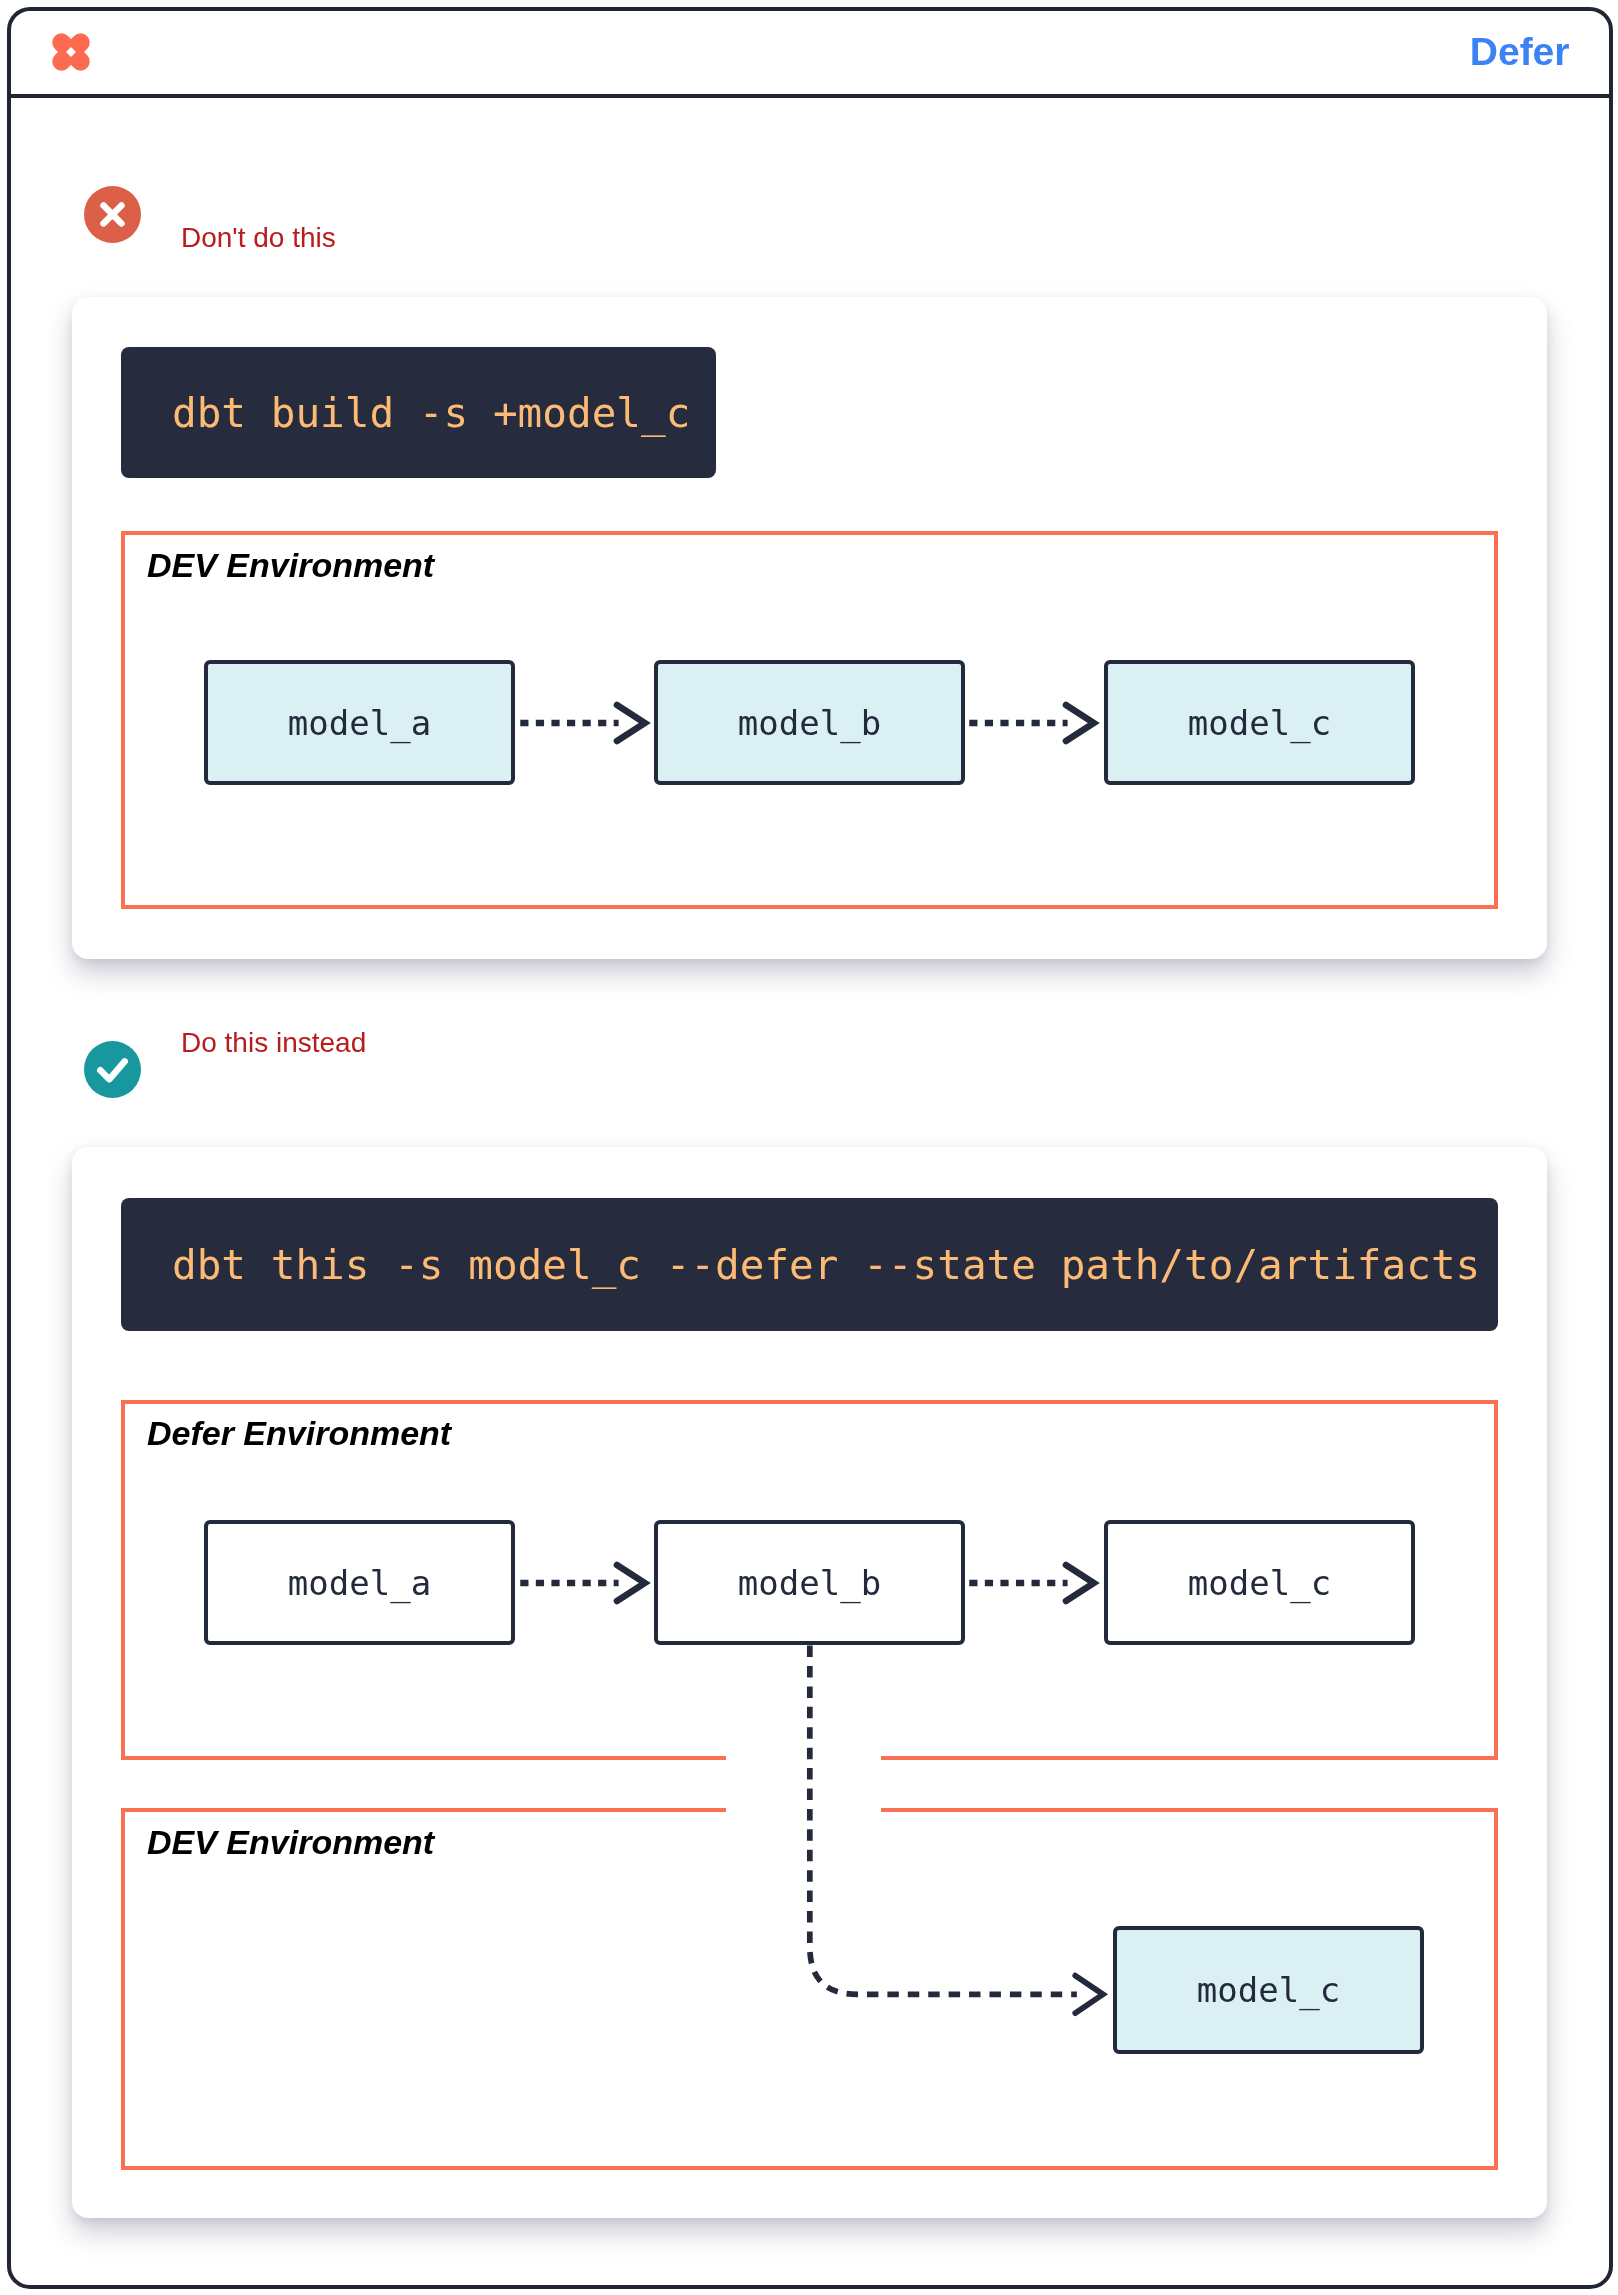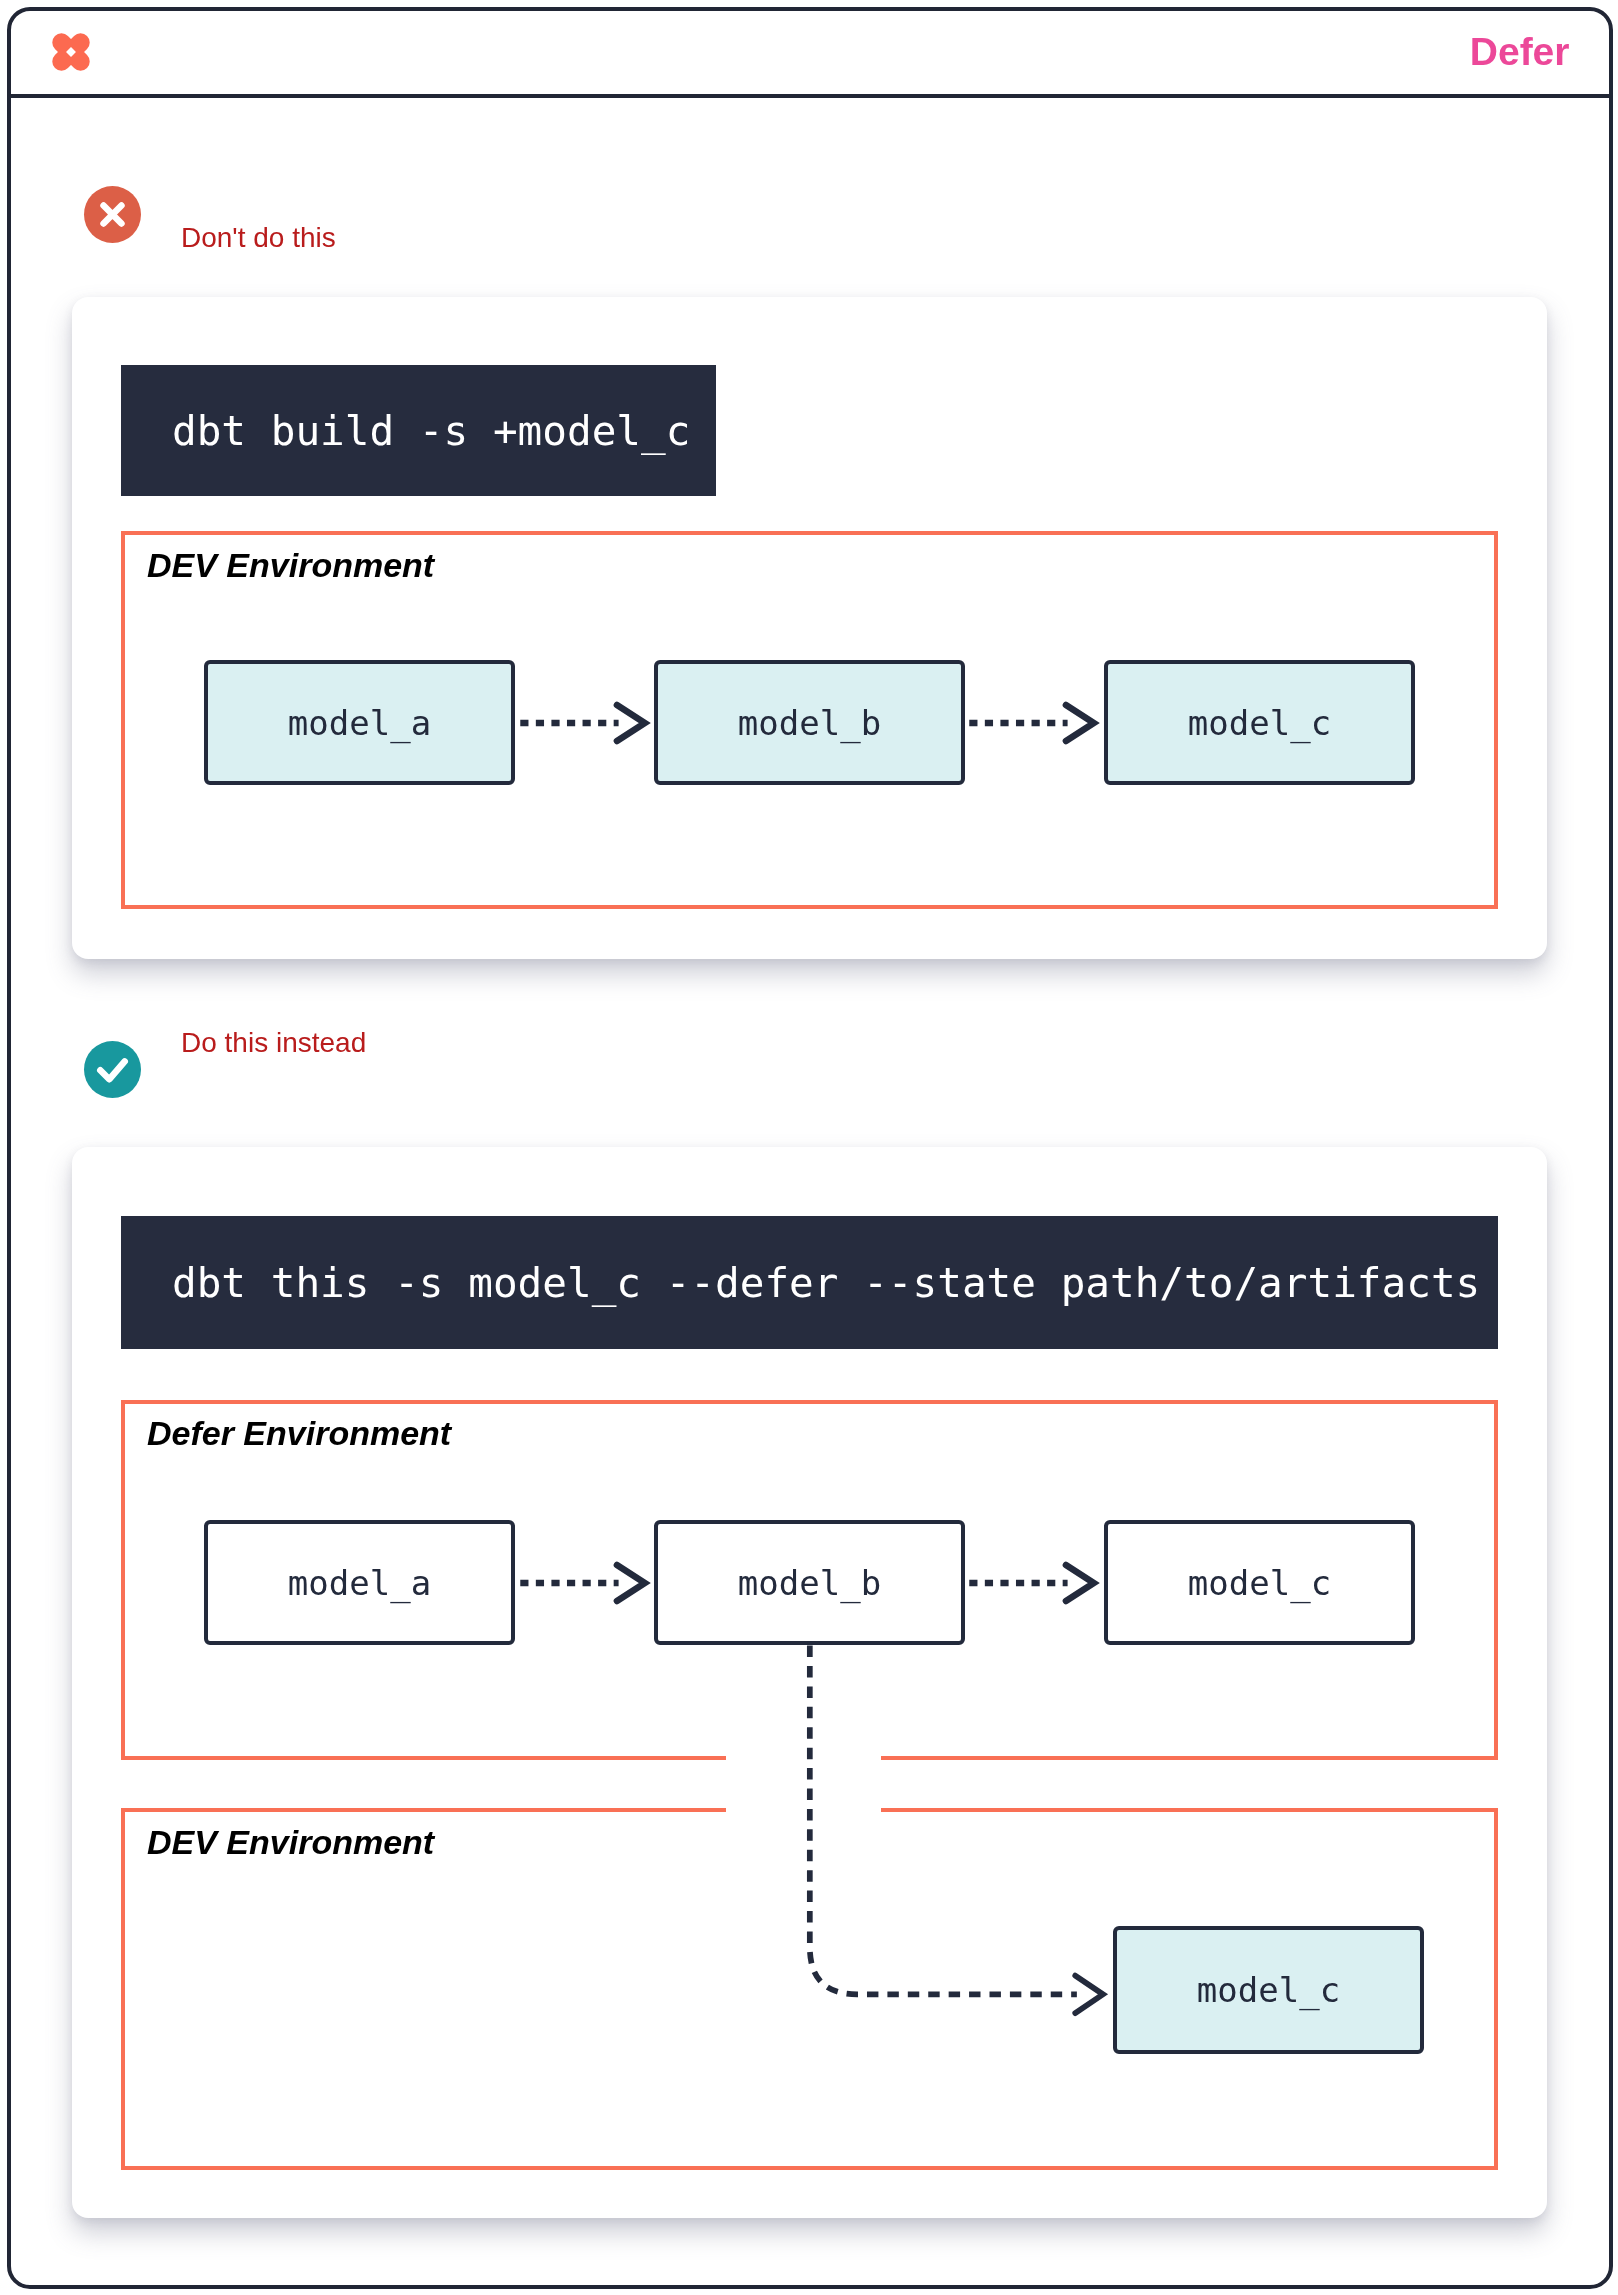--- a/index.html
+++ b/index.html
@@ -13,45 +13,44 @@
     box-sizing:border-box; border:4.1px solid #212635; border-radius:23px;
     background:#ffffff;
   }
   .topbar {
     position:absolute; left:0; top:0; width:100%; height:87px;
     box-sizing:border-box; border-bottom:4.1px solid #212635;
     display:flex; align-items:center; justify-content:space-between;
     padding:0 39px 0 33px; border-radius:19.6px 19.6px 0 0;
   }
   .topbar-title {
-    font-size:39px; font-weight:700; color:#ec4899; letter-spacing:0;
+    font-size:39px; font-weight:700; color:#3b82f6; letter-spacing:0;
   }
   
   .badge {
     position:absolute; width:57px; height:57px; border-radius:50%;
     display:flex; align-items:center; justify-content:center;
   }
   .badge.red   { background:#dc5f47; }
   .badge.teal  { background:#18989e; }
   .section-title {
     position:absolute; left:181px; height:57px; line-height:57px;
     font-size:28px; font-weight:400; color:#b91c1c;
   }
   
   .card {
     position:absolute; background:#ffffff; border-radius:16.3px;
     box-shadow:0 14.7px 26px rgba(95,100,125,0.30), 0 3.3px 8.2px rgba(95,100,125,0.12);
   }
   
   .code {
     position:absolute; background:#262c3e; display:flex; align-items:center;
-    padding-left:51px; box-sizing:border-box; border-radius:0;
-    font-family:"DejaVu Sans Mono", monospace; font-size:41px; color:#ffffff;
+    padding-left:51px; box-sizing:border-box; border-radius:8px;
+    font-family:"DejaVu Sans Mono", monospace; font-size:41px; color:#fdba74;
     white-space:pre;
-    margin-top:18px;
   }
   
   .env {
     position:absolute; box-sizing:border-box; border:4.9px solid #f97055;
   }
   .env-label {
     position:absolute; font-size:34px; font-style:italic; font-weight:700;
     color:#000000;
   }
   

